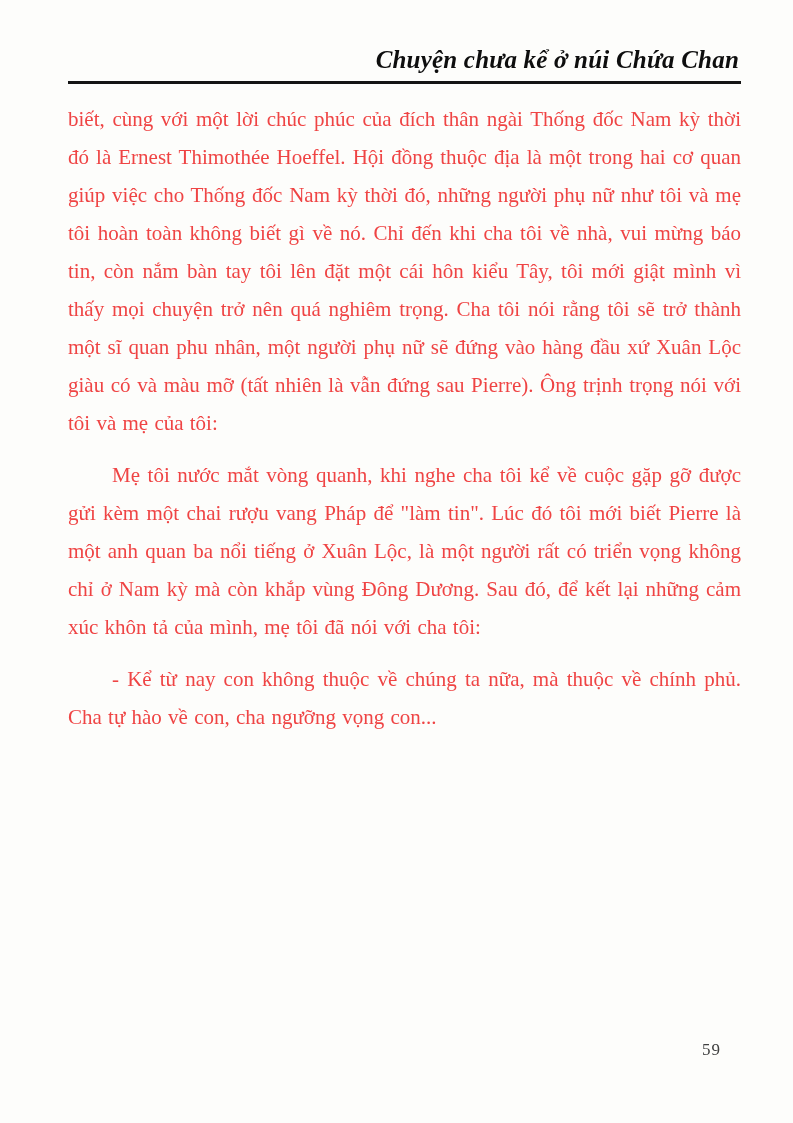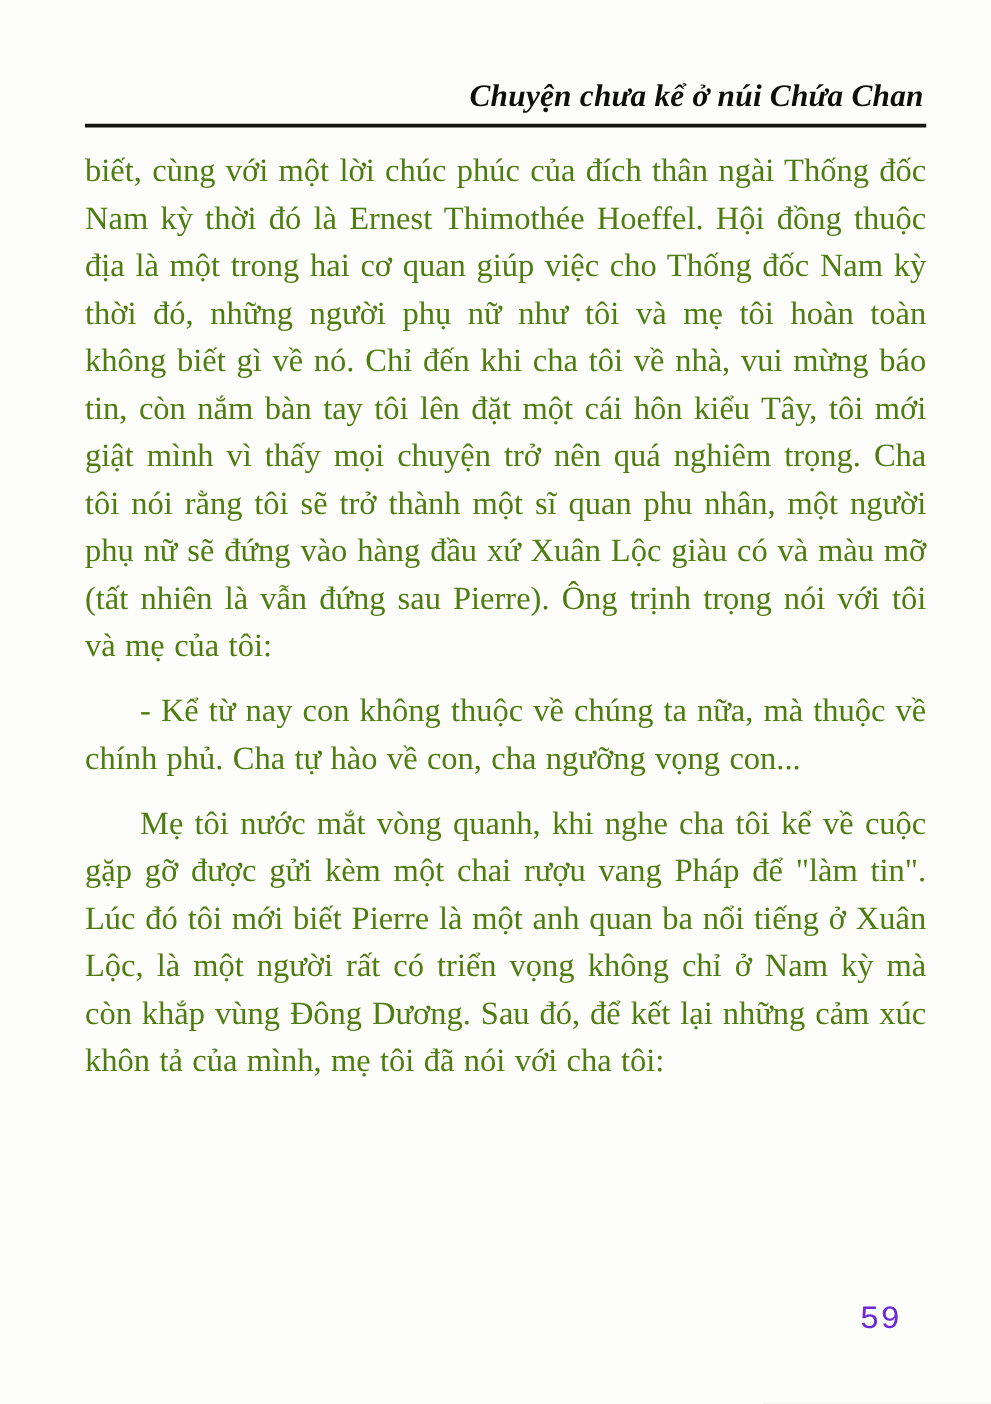--- a/index.html
+++ b/index.html
@@ -15,21 +15,21 @@
     margin: 0 auto;
     background: #fdfdfb;
     color: #121212;
     font-family: "Liberation Serif", "DejaVu Serif", serif;
     overflow: hidden;
   }
 
   .content {
     position: absolute;
     left: 68px;
-    top: 64px;
+    top: 46px;
     width: 673px;
   }
 
   .running-header {
     text-align: right;
     font-size: 25px;
     font-weight: bold;
     font-style: italic;
     letter-spacing: 0.2px;
     padding-bottom: 7px;
@@ -42,59 +42,59 @@
     border-top: 3px solid #141414;
     margin: 0 0 2px 0;
     height: 0;
   }
 
   .body-text {
     margin-top: 16px;
   }
 
   .para {
-    font-size: 26px;
+    font-size: 21px;
     line-height: 38px;
     text-align: justify;
-    color: #4d7c0f;
+    color: #ef4444;
     word-spacing: 1px;
   }
 
   .para + .para {
     margin-top: 14px;
   }
 
   .para.indent {
     text-indent: 44px;
   }
 
   .page-number {
     position: absolute;
     right: 72px;
     top: 1040px;
-    font-size: 26px;
-    color: #6d28d9;
-    font-family: Liberation Mono, monospace;
+    font-size: 17px;
+    color: #404040;
+    font-family: Liberation Serif, serif;
     letter-spacing: 1px;
   }
 </style>
 </head>
 <body>
 
 <div class="page">
   <div class="content">
 
     <div class="running-header">Chuyện chưa kể ở núi Chứa Chan</div>
 
     <hr class="header-rule">
 
     <div class="body-text">
       <p class="para">biết, cùng với một lời chúc phúc của đích thân ngài Thống đốc Nam kỳ thời đó là Ernest Thimothée Hoeffel. Hội đồng thuộc địa là một trong hai cơ quan giúp việc cho Thống đốc Nam kỳ thời đó, những người phụ nữ như tôi và mẹ tôi hoàn toàn không biết gì về nó. Chỉ đến khi cha tôi về nhà, vui mừng báo tin, còn nắm bàn tay tôi lên đặt một cái hôn kiểu Tây, tôi mới giật mình vì thấy mọi chuyện trở nên quá nghiêm trọng. Cha tôi nói rằng tôi sẽ trở thành một sĩ quan phu nhân, một người phụ nữ sẽ đứng vào hàng đầu xứ Xuân Lộc giàu có và màu mỡ (tất nhiên là vẫn đứng sau Pierre). Ông trịnh trọng nói với tôi và mẹ của tôi:</p>
 
+      <p class="para indent">Mẹ tôi nước mắt vòng quanh, khi nghe cha tôi kể về cuộc gặp gỡ được gửi kèm một chai rượu vang Pháp để "làm tin". Lúc đó tôi mới biết Pierre là một anh quan ba nổi tiếng ở Xuân Lộc, là một người rất có triển vọng không chỉ ở Nam kỳ mà còn khắp vùng Đông Dương. Sau đó, để kết lại những cảm xúc khôn tả của mình, mẹ tôi đã nói với cha tôi:</p>
+
       <p class="para indent">- Kể từ nay con không thuộc về chúng ta nữa, mà thuộc về chính phủ. Cha tự hào về con, cha ngưỡng vọng con...</p>
-
-      <p class="para indent">Mẹ tôi nước mắt vòng quanh, khi nghe cha tôi kể về cuộc gặp gỡ được gửi kèm một chai rượu vang Pháp để "làm tin". Lúc đó tôi mới biết Pierre là một anh quan ba nổi tiếng ở Xuân Lộc, là một người rất có triển vọng không chỉ ở Nam kỳ mà còn khắp vùng Đông Dương. Sau đó, để kết lại những cảm xúc khôn tả của mình, mẹ tôi đã nói với cha tôi:</p>
 
     </div>
   </div>
 
   <div class="page-number">59</div>
 </div>
 
 </body></html>

